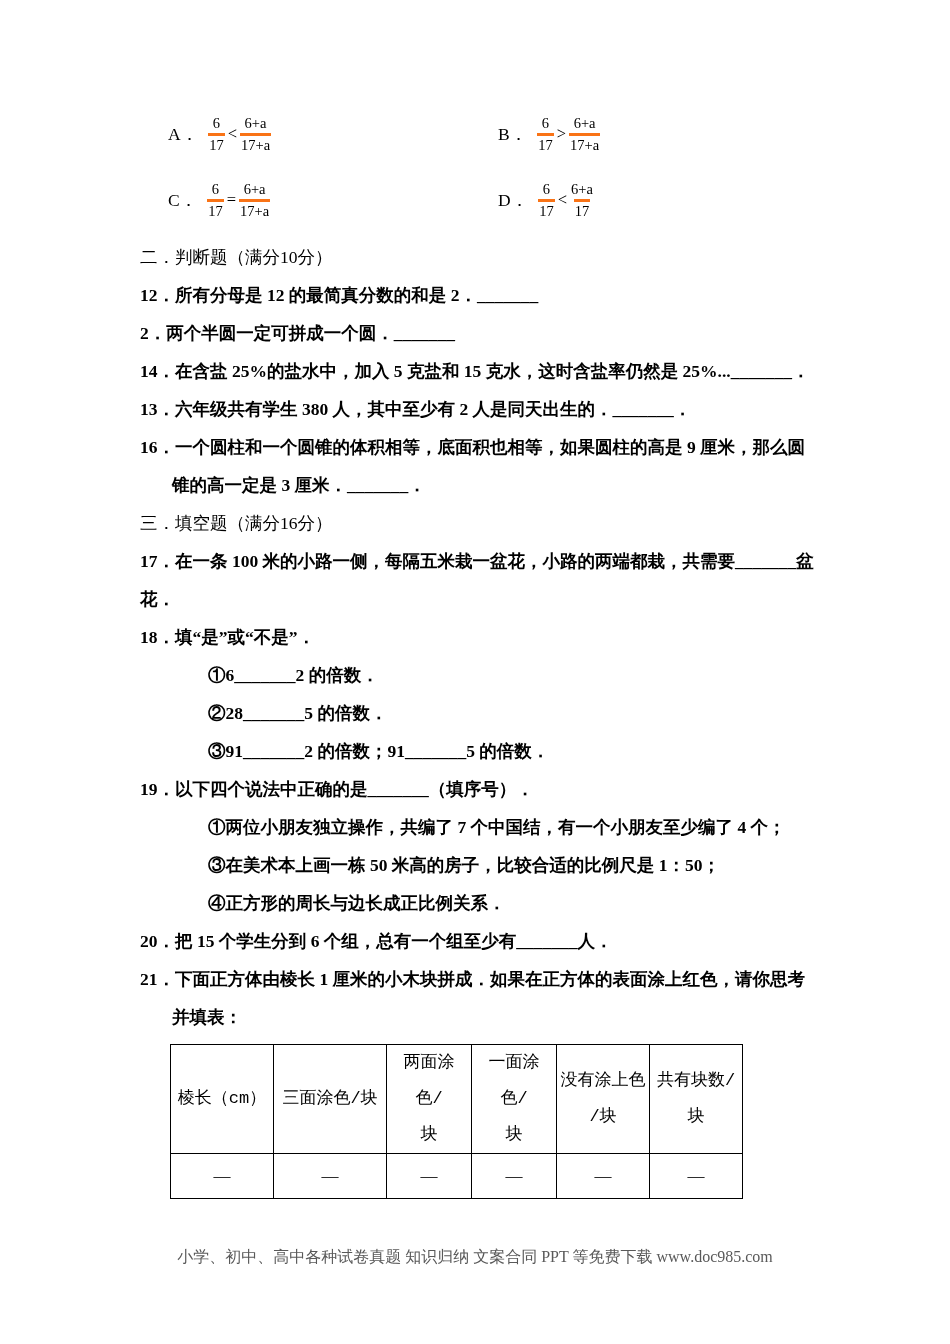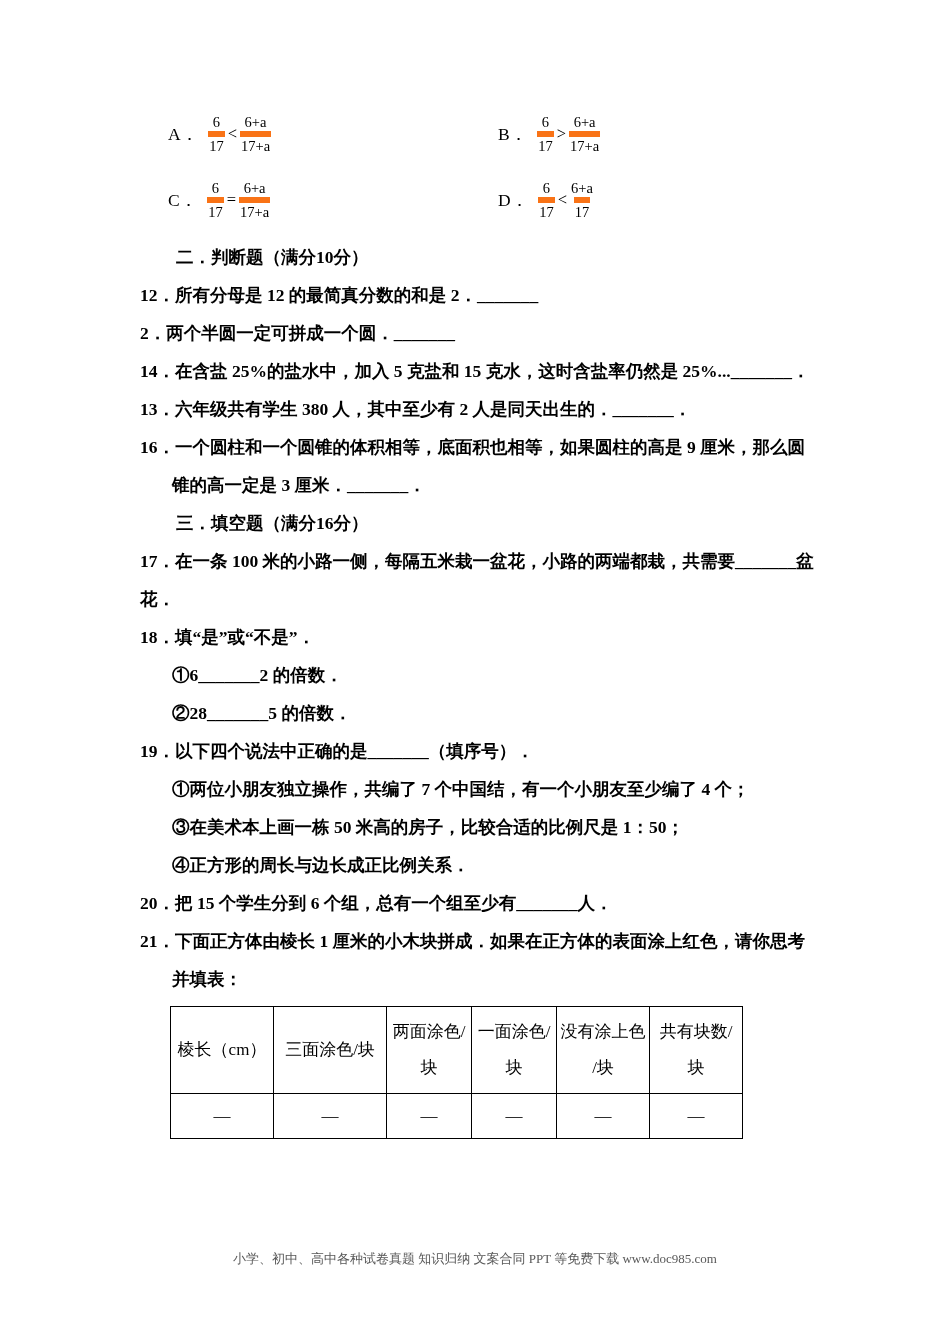--- a/index.html
+++ b/index.html
@@ -10,73 +10,73 @@
     color: #000000;
     font-family: "Liberation Serif", "DejaVu Serif", serif;
     font-size: 17.5px;
     position: relative;
     overflow: hidden;
   }
   .content {
     padding: 112px 133px 0 140px;
   }
   p { margin: 0; line-height: 38px; font-weight: bold; }
-  .sec { font-weight: bold; margin-left: 36px; }
+  .sec { font-weight: normal; }
   .hang { padding-left: 32px; text-indent: -32px; }
-  .sub { text-indent: 32px; }
+  .sub { text-indent: 32px; margin-left: 36px; }
 
   
   .options-grid {
     display: grid;
     grid-template-columns: 330px 1fr;
     row-gap: 22px;
     padding-left: 28px;
     margin-bottom: 16px;
   }
   .option { display: flex; align-items: center; height: 44px; }
   .opt-label { margin-right: 10px; }
   .frac {
     display: inline-flex;
     flex-direction: column;
     align-items: center;
     font-size: 14.5px;
     line-height: 1.25;
   }
-  .frac .den { border-top: 6px solid #f97316; padding: 0 1px; }
+  .frac .den { border-top: 3px solid #f97316; padding: 0 1px; }
   .frac .num { padding: 0 1px; }
   .op { margin: 0 3px; font-size: 16.5px; }
 
   
   table.fill-table {
     border-collapse: collapse;
     margin: 8px 0 0 30px;
   }
   table.fill-table th, table.fill-table td {
     border: 1px solid #000;
     font-weight: normal;
     text-align: center;
     vertical-align: middle;
     font-size: 17px;
     padding: 0 3px;
     white-space: pre-line;
     line-height: 36px;
   }
-  table.fill-table th { height: 86px; }
+  table.fill-table th { height: 86px; font-family: Liberation Mono, monospace; }
   table.fill-table td { height: 44px; }
   .c1 { width: 96px; } .c2 { width: 106px; } .c3 { width: 78px; }
   .c4 { width: 78px; } .c5 { width: 86px; } .c6 { width: 86px; }
 
   .footer {
     position: absolute;
     bottom: 76px;
     left: 0;
     width: 100%;
     text-align: center;
     color: #595959;
-    font-size: 13px;
+    font-size: 16px;
   }
 </style>
 </head>
 <body>
 
 <div class="page">
   <div class="content">
 
     <div class="options-grid">
 
@@ -139,20 +139,21 @@
     <p class="item">2．两个半圆一定可拼成一个圆．_______</p>
     <p class="item">14．在含盐 25%的盐水中，加入 5 克盐和 15 克水，这时含盐率仍然是 25%..._______．</p>
     <p class="item">13．六年级共有学生 380 人，其中至少有 2 人是同天出生的．_______．</p>
     <p class="item hang">16．一个圆柱和一个圆锥的体积相等，底面积也相等，如果圆柱的高是 9 厘米，那么圆锥的高一定是 3 厘米．_______．</p>
 
     <p class="sec">三．填空题（满分16分）</p>
     <p class="item">17．在一条 100 米的小路一侧，每隔五米栽一盆花，小路的两端都栽，共需要_______盆花．</p>
     <p class="item">18．填“是”或“不是”．</p>
     <p class="sub">①6_______2 的倍数．</p>
     <p class="sub">②28_______5 的倍数．</p>
+    <p class="sub">③91_______2 的倍数；91_______5 的倍数．</p>
     <p class="item">19．以下四个说法中正确的是_______（填序号）．</p>
     <p class="sub">①两位小朋友独立操作，共编了 7 个中国结，有一个小朋友至少编了 4 个；</p>
     <p class="sub">③在美术本上画一栋 50 米高的房子，比较合适的比例尺是 1：50；</p>
     <p class="sub">④正方形的周长与边长成正比例关系．</p>
     <p class="item">20．把 15 个学生分到 6 个组，总有一个组至少有_______人．</p>
     <p class="item hang">21．下面正方体由棱长 1 厘米的小木块拼成．如果在正方体的表面涂上红色，请你思考并填表：</p>
 
     <table class="fill-table">
       <tbody>
           <tr>

